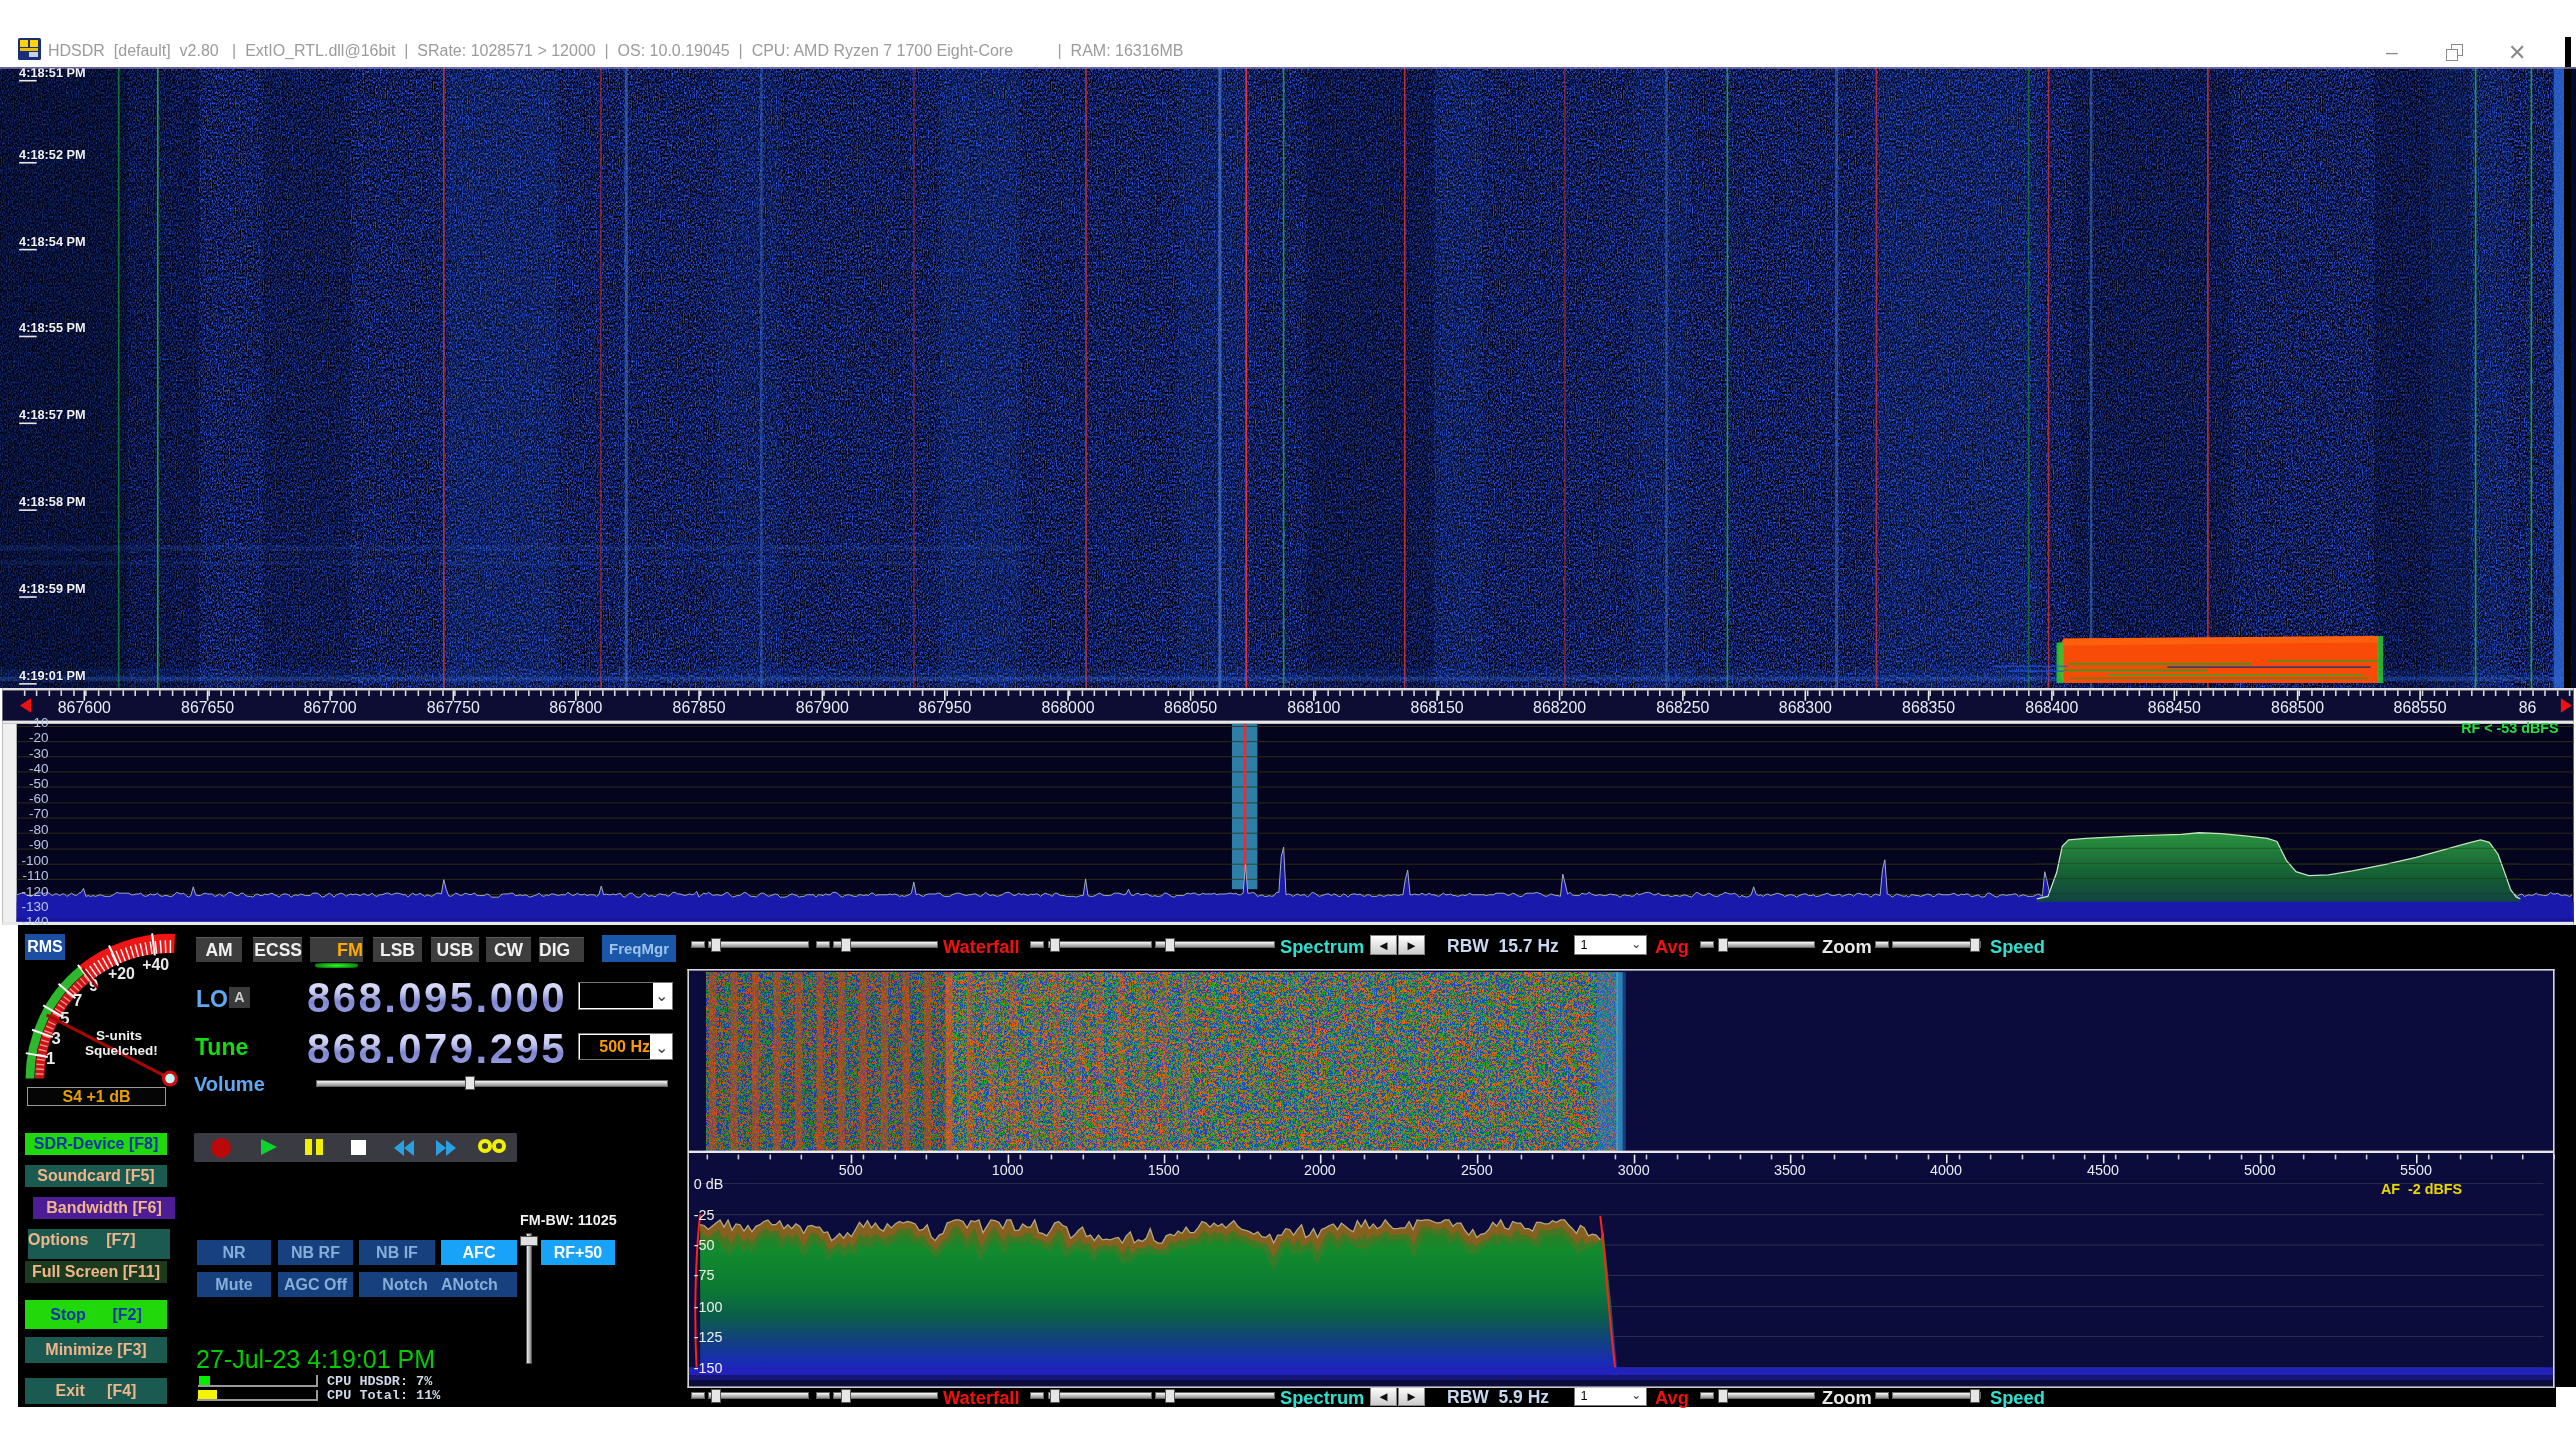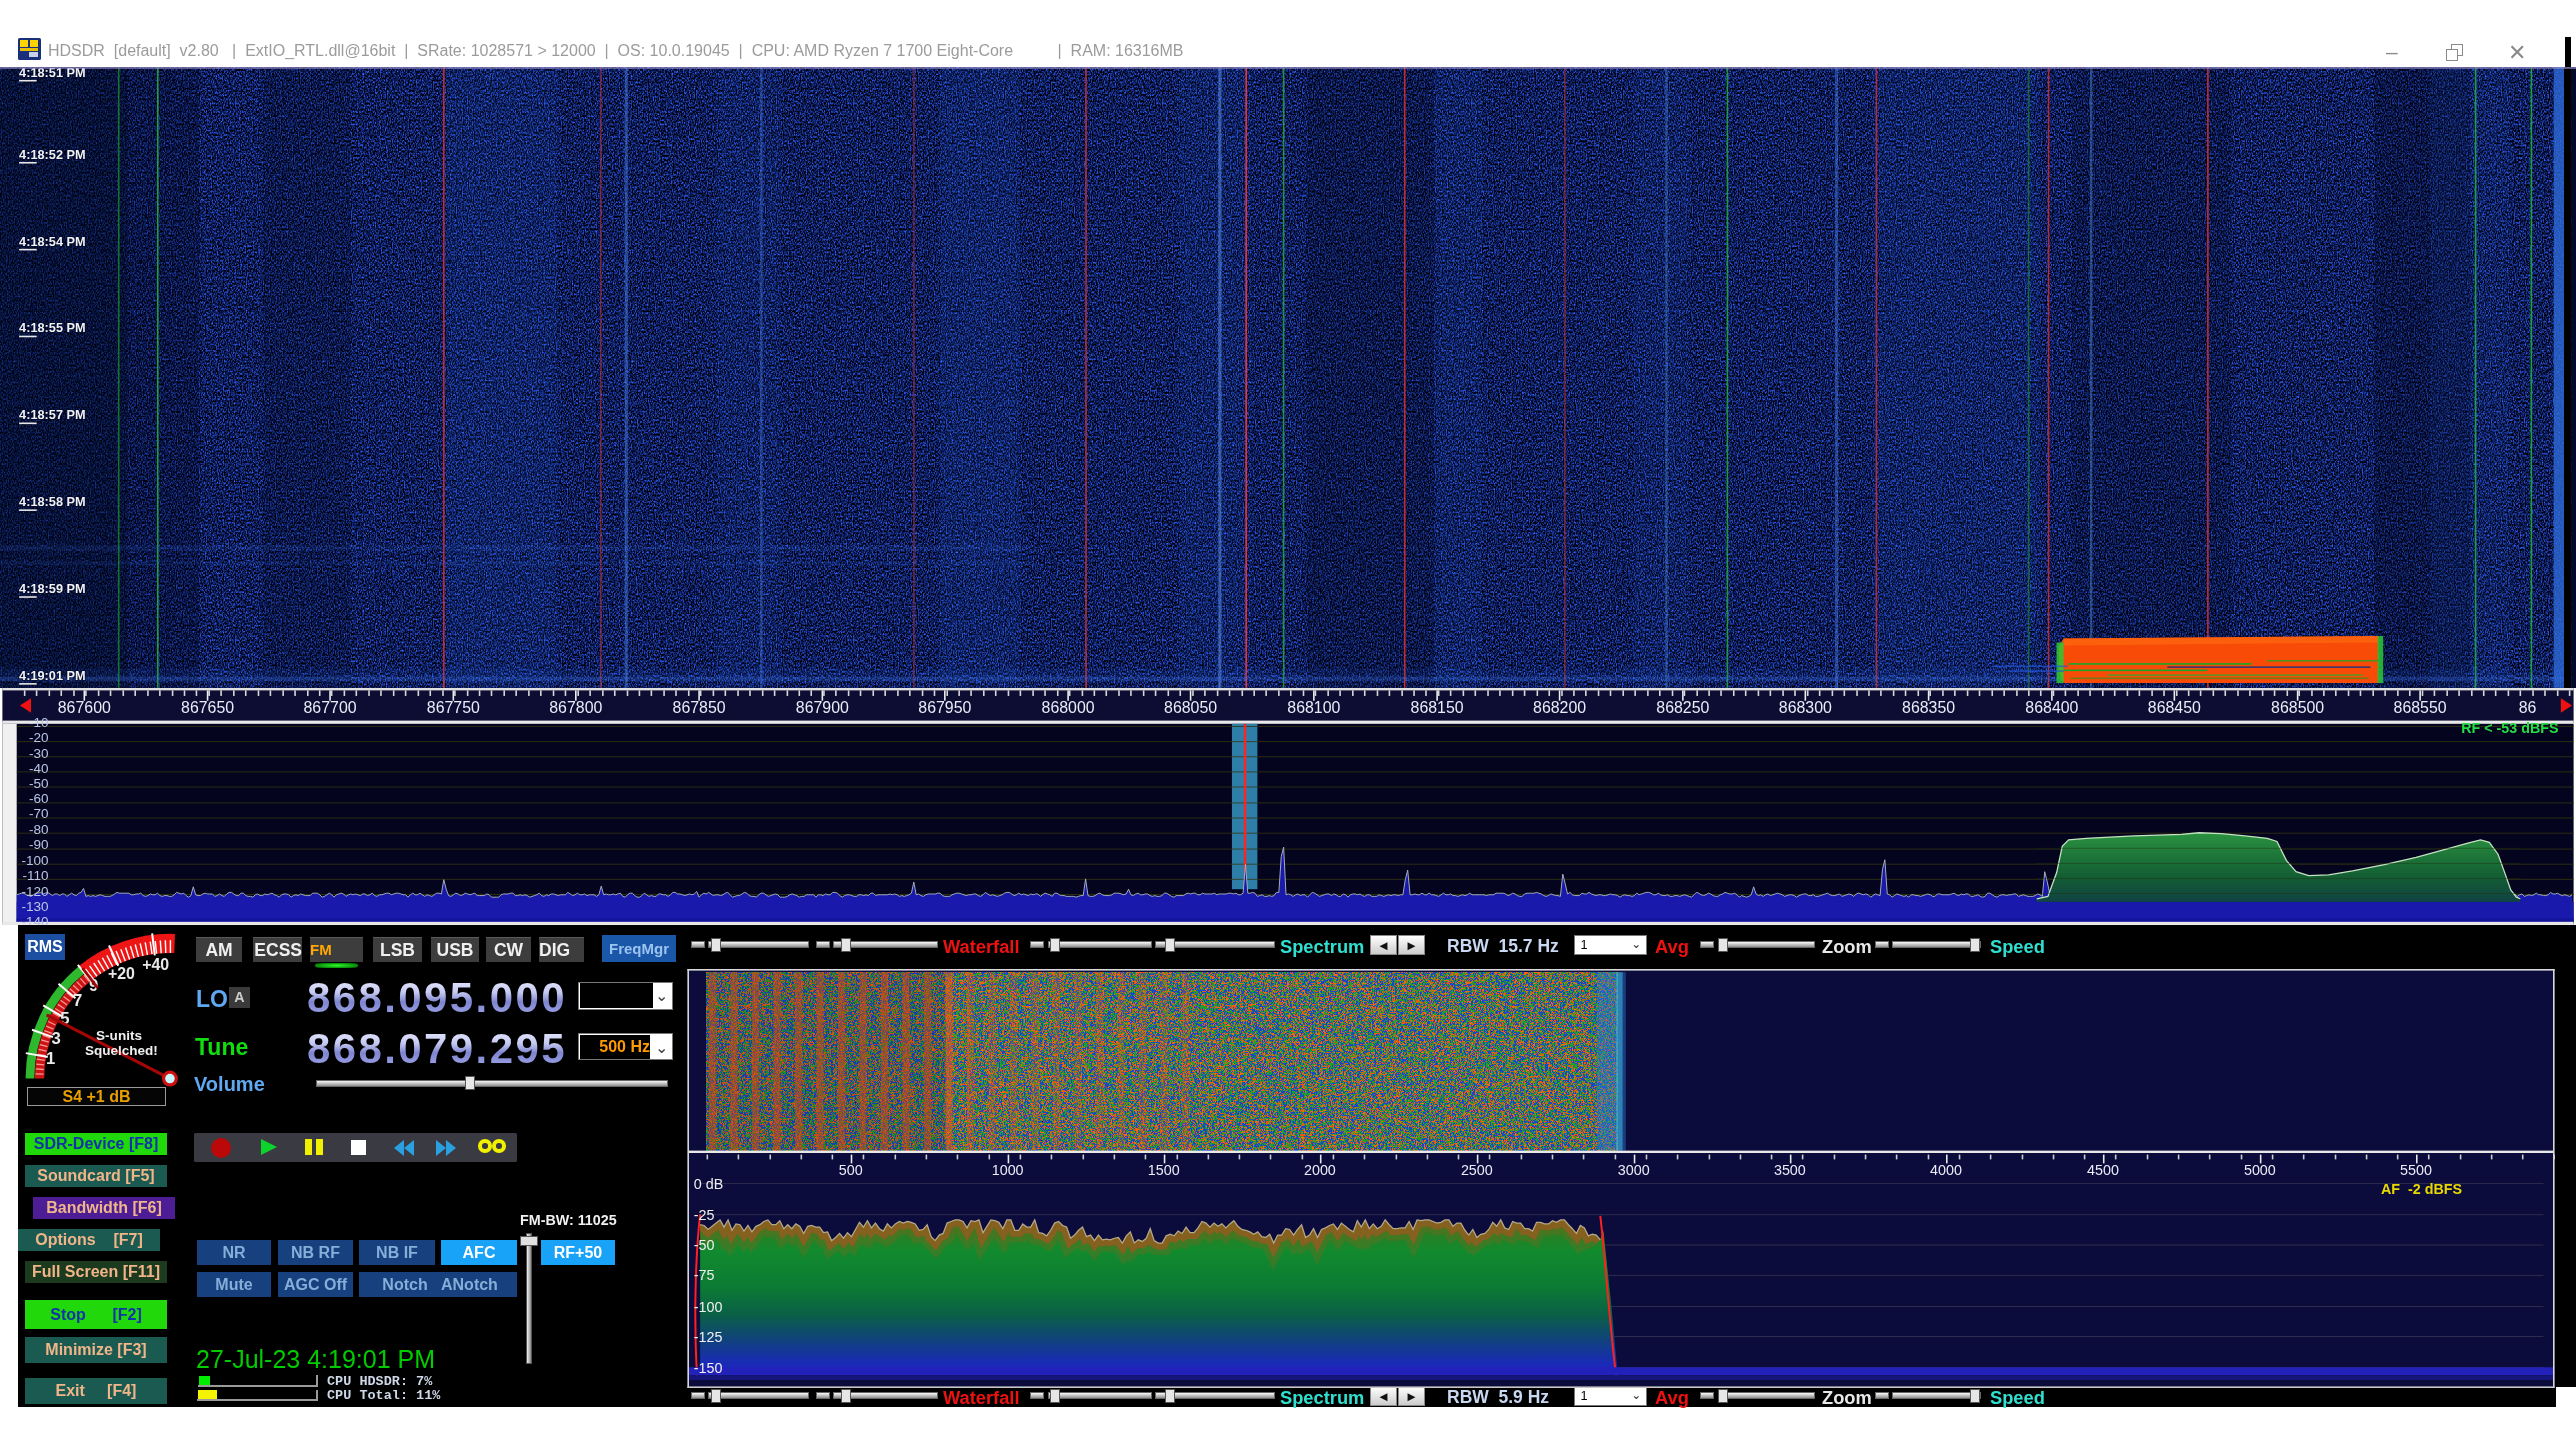--- a/index.html
+++ b/index.html
@@ -490,28 +490,28 @@
     <circle cx="191" cy="193" r="10" fill="#cc1111"></circle>
     <circle cx="191" cy="193" r="6" fill="#c8f8ff"></circle>
 <text x="127" y="145" font-size="17" fill="#f0f0f0" font-weight="bold" text-anchor="middle">S-units</text>
 <text x="130" y="163" font-size="17" fill="#f0f0f0" font-weight="bold" text-anchor="middle">Squelched!</text>
 </svg>
 <div class="abs" style="left:25px;top:934px;width:40px;height:25.5px;background:#1c4fa1;color:#fff;font-weight:bold;font-size:16px;text-align:center;line-height:25.5px">RMS</div>
 <div class="abs" style="left:27px;top:1087px;width:139px;height:19px;background:#050505;border:0.8px solid #9a9a9a;color:#e8a000;font-weight:bold;font-size:16px;text-align:center;line-height:17.5px">S4 +1 dB</div>
 <div class="abs" style="left:25px;top:1133px;width:142px;height:22px;background:#21d80b;color:#1133aa;font-weight:bold;font-size:16px;text-align:center;line-height:22px">SDR-Device [F8]</div>
 <div class="abs" style="left:25px;top:1165px;width:142px;height:22px;background:#1b5a51;color:#f0b68a;font-weight:bold;font-size:16px;text-align:center;line-height:22px">Soundcard  [F5]</div>
 <div class="abs" style="left:33px;top:1197px;width:142px;height:22px;background:#4c1d95;color:#f0b68a;font-weight:bold;font-size:16px;text-align:center;line-height:22px">Bandwidth  [F6]</div>
-<div class="abs" style="left:18px;top:1229px;width:142px;height:22px;background:#1b5a51;color:#f0b68a;font-weight:bold;font-size:16px;text-align:center;line-height:22px">Options&nbsp;&nbsp;&nbsp; [F7]</div>
+<div class="abs" style="left:28px;top:1229px;width:142px;height:30px;background:#1b5a51;color:#f0b68a;font-weight:bold;font-size:16px;line-height:22px">Options&nbsp;&nbsp;&nbsp; [F7]</div>
 <div class="abs" style="left:25px;top:1261px;width:142px;height:21.5px;background:#1c3a1e;color:#f0b68a;font-weight:bold;font-size:16px;text-align:center;line-height:21.5px">Full Screen  [F11]</div>
 <div class="abs" style="left:25px;top:1300px;width:142px;height:29px;background:#21d80b;color:#1133aa;font-weight:bold;font-size:16px;text-align:center;line-height:29px">Stop&nbsp;&nbsp;&nbsp;&nbsp;&nbsp; [F2]</div>
 <div class="abs" style="left:25px;top:1337px;width:142px;height:26px;background:#1b5a51;color:#f0b68a;font-weight:bold;font-size:16px;text-align:center;line-height:26px">Minimize  [F3]</div>
 <div class="abs" style="left:25px;top:1378px;width:142px;height:25.5px;background:#1b5a51;color:#f0b68a;font-weight:bold;font-size:16px;text-align:center;line-height:25.5px">Exit&nbsp;&nbsp;&nbsp;&nbsp; [F4]</div>
 <div class="abs" style="left:196px;top:937px;width:46px;height:25px;background:#3d3d3d;border-top:0.8px solid #5a5a5a;color:#f0f0f0;font-weight:bold;font-size:17.5px;text-align:center;line-height:24px">AM</div>
 <div class="abs" style="left:253px;top:937px;width:49px;height:25px;background:#3d3d3d;border-top:0.8px solid #5a5a5a;color:#f0f0f0;font-weight:bold;font-size:17.5px;text-align:right;line-height:24px">ECSS</div>
-<div class="abs" style="left:310px;top:937px;width:53px;height:25px;background:#3d3d3d;border-top:0.8px solid #5a5a5a;color:#ffa800;font-weight:bold;font-size:15px;text-align:left;line-height:24px">FM</div>
+<div class="abs" style="left:310px;top:937px;width:53px;height:25px;background:#3d3d3d;border-top:0.8px solid #5a5a5a;color:#ffa800;font-weight:bold;font-size:18px;text-align:right;line-height:24px">FM</div>
 <div class="abs" style="left:373px;top:937px;width:49px;height:25px;background:#3d3d3d;border-top:0.8px solid #5a5a5a;color:#f0f0f0;font-weight:bold;font-size:17.5px;text-align:center;line-height:24px">LSB</div>
 <div class="abs" style="left:431px;top:937px;width:48px;height:25px;background:#3d3d3d;border-top:0.8px solid #5a5a5a;color:#f0f0f0;font-weight:bold;font-size:17.5px;text-align:center;line-height:24px">USB</div>
 <div class="abs" style="left:486px;top:937px;width:45px;height:25px;background:#3d3d3d;border-top:0.8px solid #5a5a5a;color:#f0f0f0;font-weight:bold;font-size:17.5px;text-align:center;line-height:24px">CW</div>
 <div class="abs" style="left:539px;top:937px;width:45px;height:25px;background:#3d3d3d;border-top:0.8px solid #5a5a5a;color:#f0f0f0;font-weight:bold;font-size:17.5px;text-align:left;line-height:24px">DIG</div>
 <div class="abs" style="left:315px;top:963px;width:43px;height:4.8px;background:radial-gradient(ellipse at center,#2aff2a 0%,#0a8a0a 70%,transparent 100%);border-radius:2.4px"></div>
 <div class="abs" style="left:602px;top:935px;width:74px;height:27px;background:#1b57a8;color:#9cc3ef;font-weight:bold;font-size:15px;text-align:center;line-height:27px">FreqMgr</div>
 
 <div class="txt" style="left:196px;top:986px;font-size:23px;font-weight:bold;color:#5fa8f2">LO</div>
 <div class="abs" style="left:229px;top:987px;width:21px;height:21px;background:#3a3a3a;color:#cccccc;font-size:14.3px;font-weight:bold;text-align:center;line-height:21px">A</div>
 <div class="txt" style="left:307px;top:974px;font-weight:bold;font-size:42px;letter-spacing:2.4px;background:linear-gradient(180deg,#f2f3ff 0%,#c6caf2 38%,#7e85cf 58%,#9aa1e4 85%,#b9bdf0 100%);-webkit-background-clip:text;background-clip:text;color:transparent">868.095.000</div>

